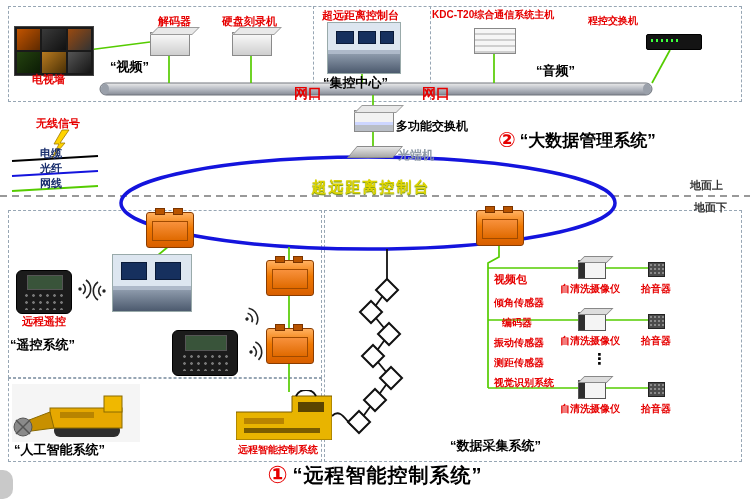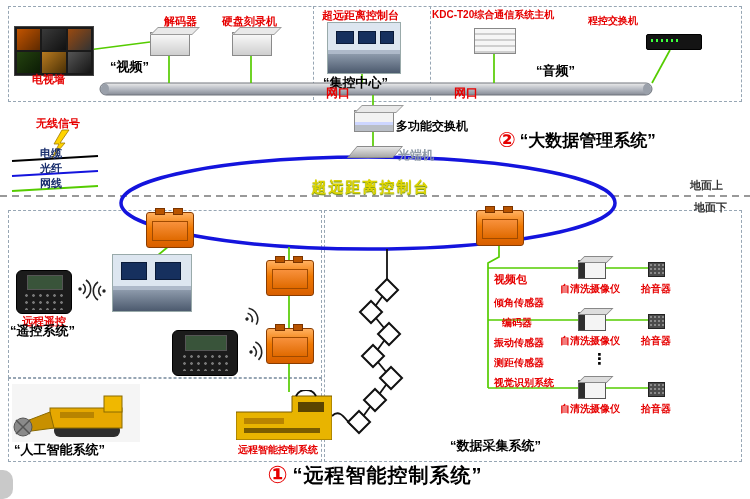--- a/index.html
+++ b/index.html
@@ -8,21 +8,21 @@
   .abs{position:absolute;white-space:nowrap;}
   .dashbox{position:absolute;border:1.6px dashed #97a6b4;z-index:0;}
   .vdiv{position:absolute;border-left:1.6px dashed #97a6b4;z-index:0;}
   svg.wires{position:absolute;left:0;top:0;z-index:1;pointer-events:none;}
   .lbl-red{color:#e60000;font-weight:bold;font-size:11px;z-index:3;}
   .lbl-red.sm{font-size:10px;}
   .lbl-sys{color:#000;font-weight:bold;font-size:13px;z-index:3;}
   .lbl-dark{color:#1a2f6e;font-weight:bold;font-size:11px;z-index:3;}
   .lbl-gray{color:#8d99a6;font-weight:bold;font-size:12px;z-index:3;}
   .lbl-ground{color:#333;font-size:11px;font-weight:bold;z-index:3;}
-  .port-lbl{color:#e60000;font-size:12px;font-weight:bold;z-index:3;margin-left:32px;}
+  .port-lbl{color:#e60000;font-size:14px;font-weight:bold;z-index:3;}
   .dev3d{position:absolute;z-index:2;border:1px solid #8a8a8a;
          background:linear-gradient(180deg,#fbfbfb,#cfcfcf);}
   .dev3d::before{content:"";position:absolute;left:3px;right:-7px;top:-6px;height:6px;
          background:#e9e9e9;border:1px solid #9a9a9a;transform:skewX(-45deg);}
   .dev3d.switchdev{background:linear-gradient(180deg,#f2f2f2 0 55%,#cdd6ff 55% 72%,#b9bec6 72%);}
   .flatdev{position:absolute;z-index:2;width:44px;height:10px;border:1px solid #8a8a8a;
          background:linear-gradient(180deg,#e6e6e6,#a8a8a8);transform:skewX(-40deg);}
   .kdcdev{position:absolute;z-index:2;border:1px solid #888;background:
          repeating-linear-gradient(180deg,#f6f6f6 0 4px,#cfcfcf 4px 6px);}
   .pbxdev{position:absolute;z-index:2;background:#141414;border:1px solid #000;border-radius:2px;}
@@ -173,21 +173,21 @@
   <div class="tvwall" style="left:14px;top:26px;width:74px;height:44px;">
     <i class="tvc1"></i>
       <i class="tvc2"></i>
       <i class="tvc3"></i>
     <i class="tvc4"></i>
       <i class="tvc5"></i>
       <i class="tvc6"></i>
   </div>
   <div class="abs lbl-red" style="left:32px;top:72px;">电视墙</div>
 
-  <div class="abs lbl-red" style="left:164px;top:14px;">解码器</div>
+  <div class="abs lbl-red" style="left:158px;top:14px;">解码器</div>
   <div class="dev3d" style="left:150px;top:32px;width:38px;height:22px;"></div>
 
   <div class="abs lbl-red" style="left:222px;top:14px;">硬盘刻录机</div>
   <div class="dev3d" style="left:232px;top:32px;width:38px;height:22px;"></div>
 
   <div class="abs lbl-sys" style="left:110px;top:58px;">“视频”</div>
 
   <div class="abs lbl-red" style="left:322px;top:8px;">超远距离控制台</div>
   <div class="photo" style="left:327px;top:22px;width:72px;height:50px;">
     <div class="wall"></div>
@@ -238,21 +238,21 @@
     <div class="wall"></div>
     <div class="mon" style="left:8px;top:7px;width:24px;height:16px;"></div>
     <div class="mon" style="left:42px;top:7px;width:24px;height:16px;"></div>
     <div class="desk"></div>
   </div>
   <div class="remote" style="left:16px;top:270px;width:54px;height:42px;">
     <div class="scr"></div>
     <div class="keys"></div>
   </div>
   <div class="abs lbl-red" style="left:22px;top:314px;">远程遥控</div>
-  <div class="abs lbl-sys" style="left:10px;top:322px;">“遥控系统”</div>
+  <div class="abs lbl-sys" style="left:10px;top:336px;">“遥控系统”</div>
 
   <div class="obox" style="left:266px;top:260px;width:46px;height:34px;">
     <i class="gland" style="left:8px;"></i>
       <i class="gland" style="left:26px;"></i>
     <div class="panel"></div>
   </div>
   <div class="remote" style="left:172px;top:330px;width:64px;height:44px;">
     <div class="scr"></div>
     <div class="keys"></div>
   </div>

